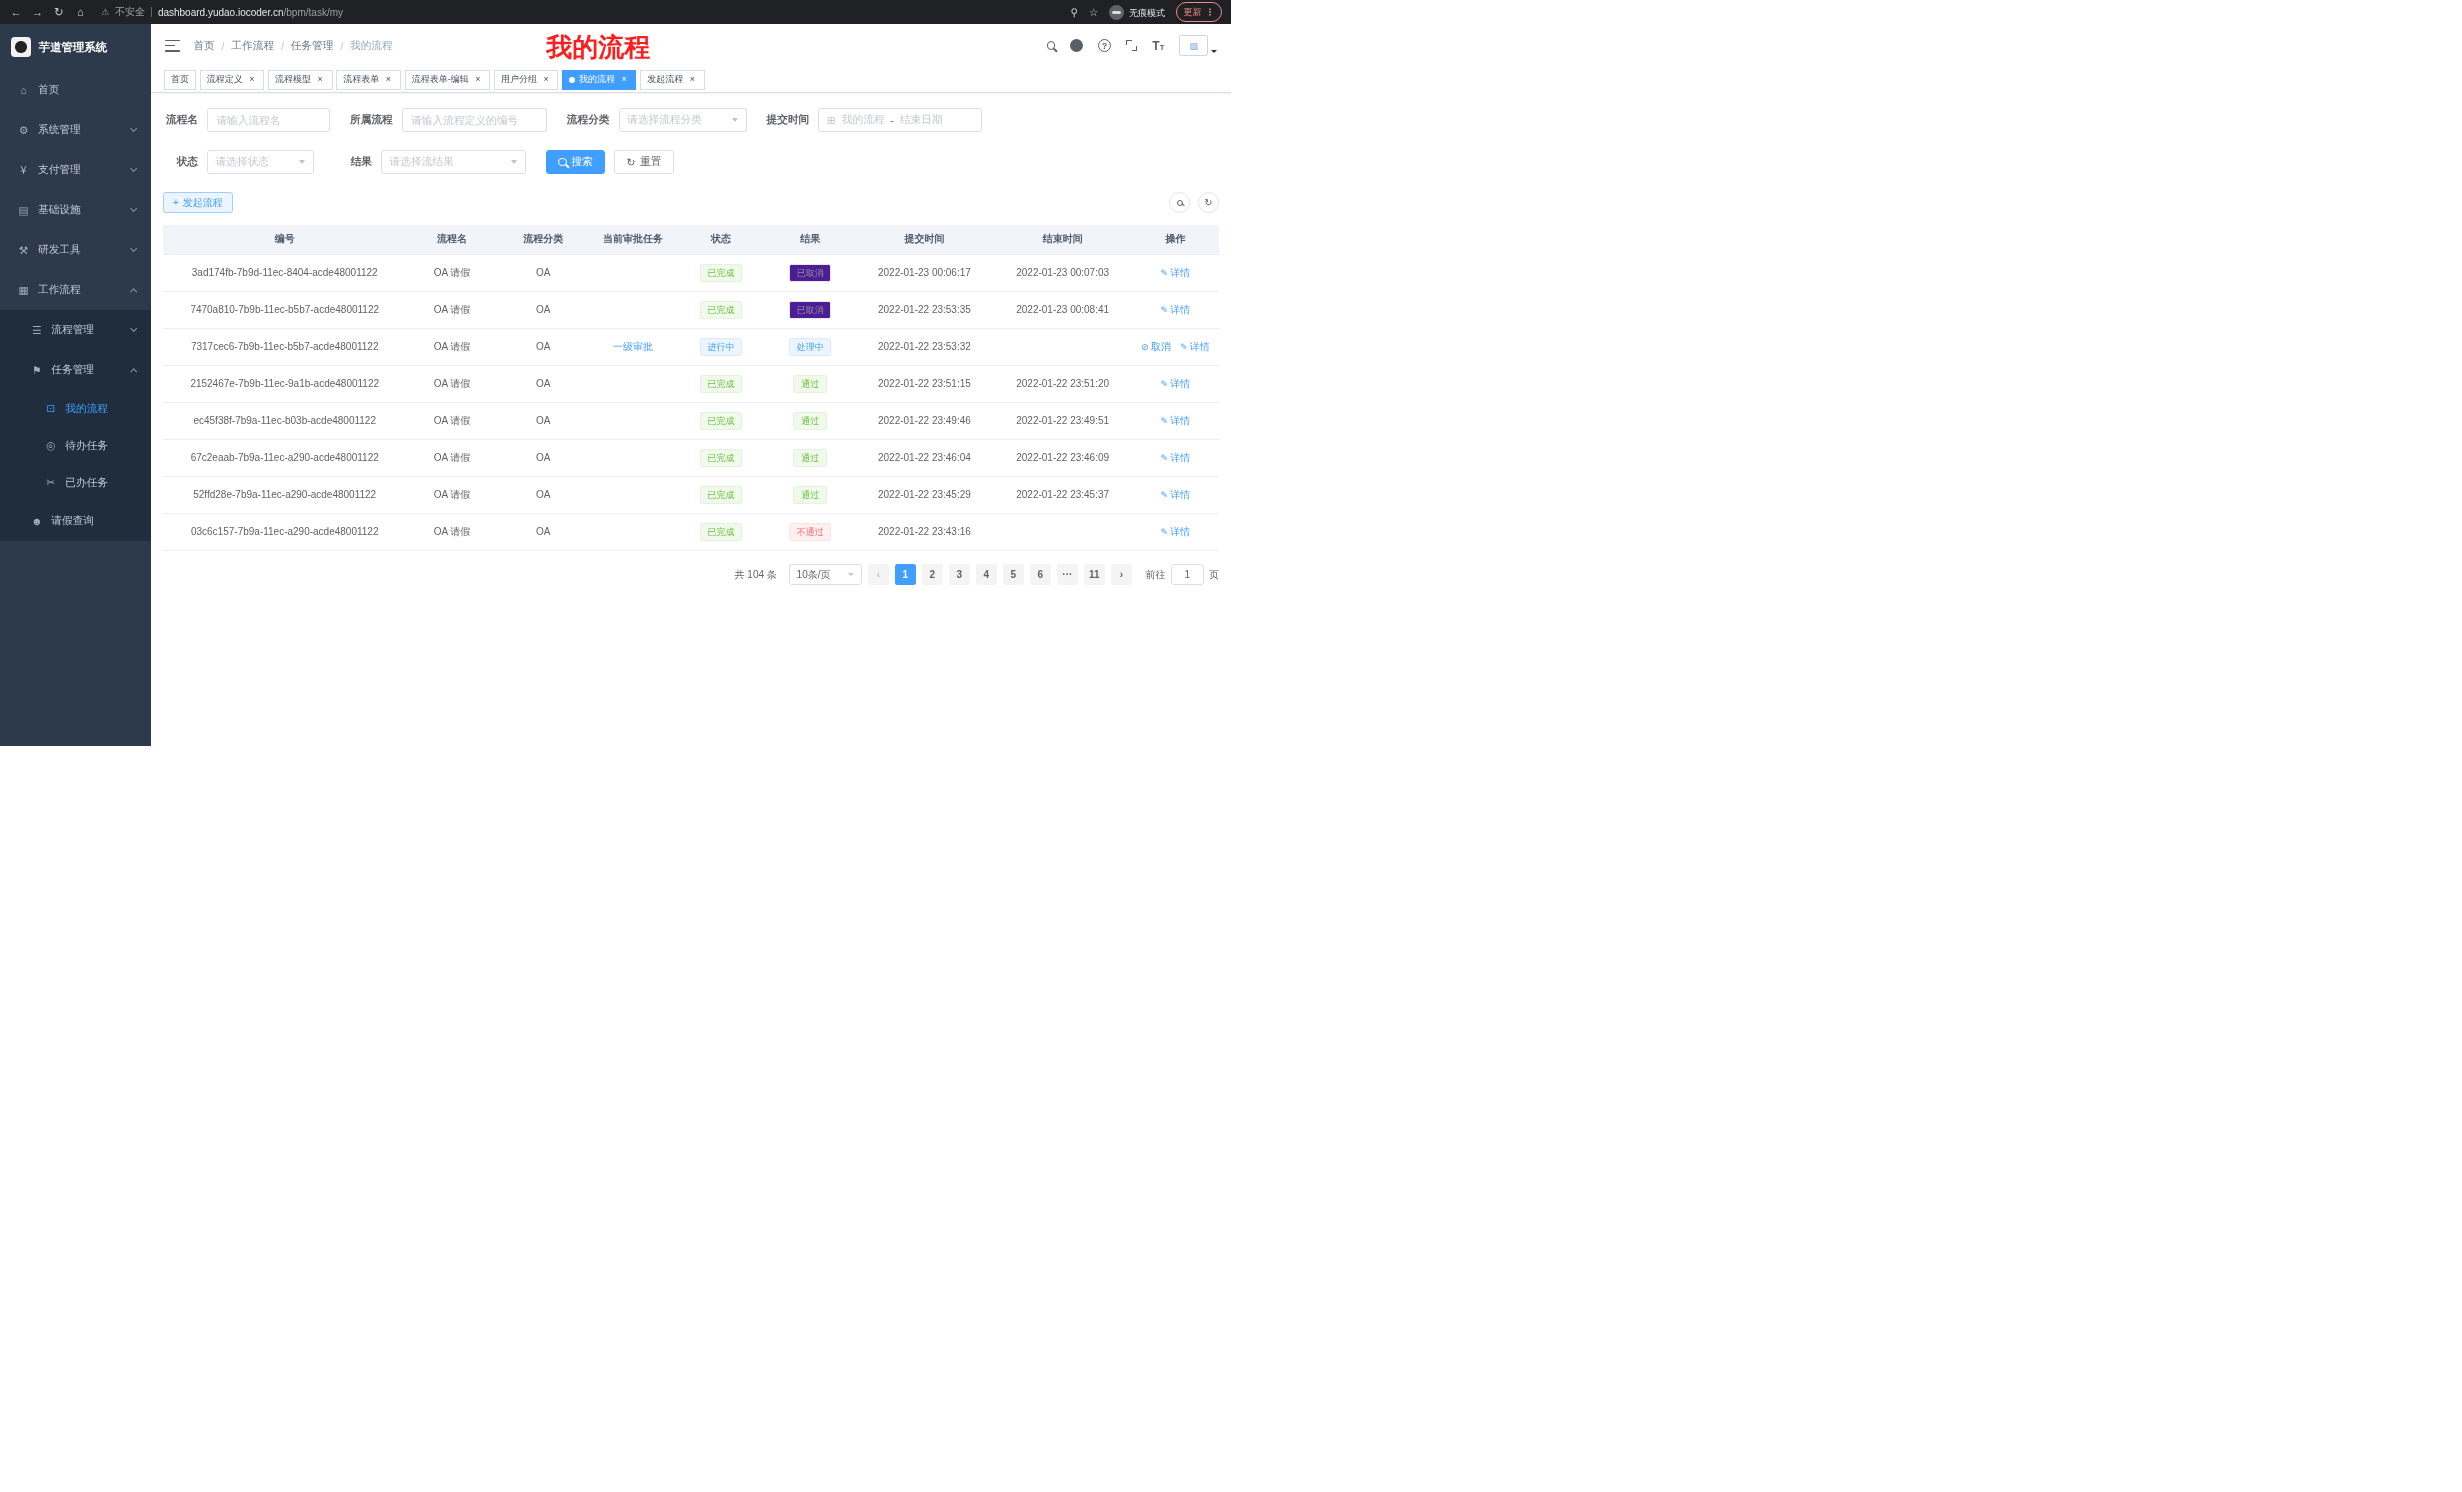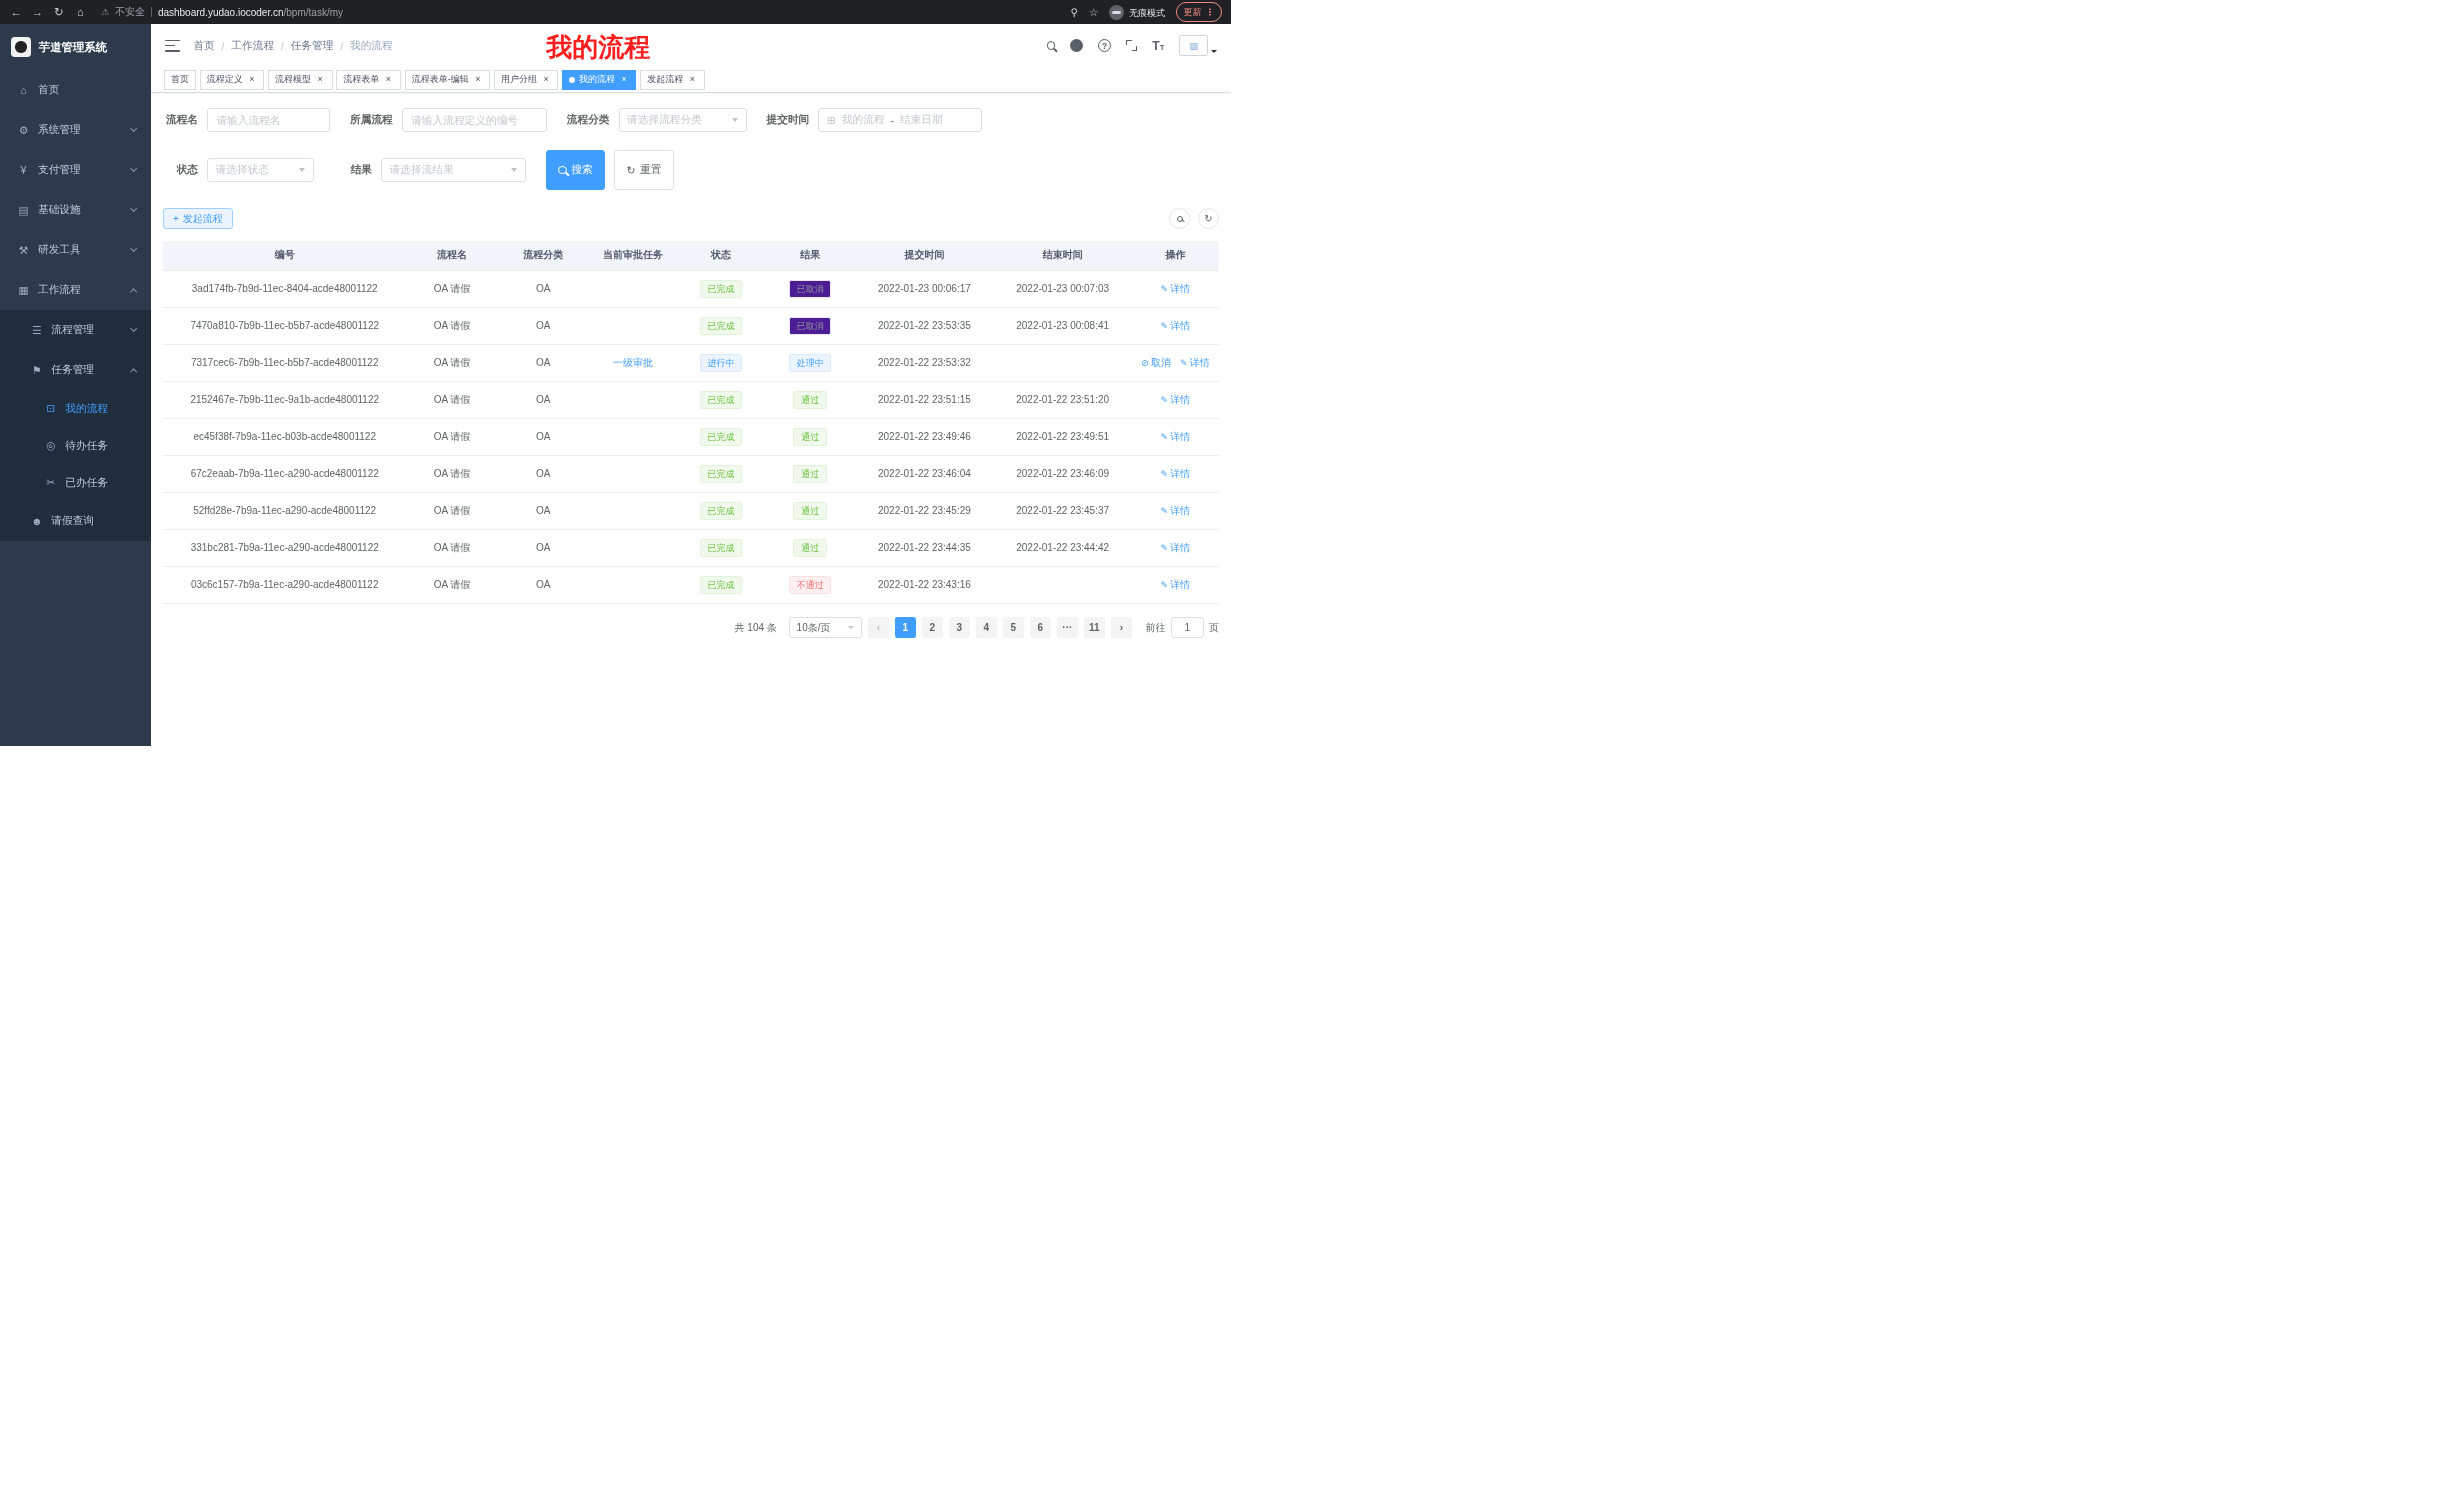--- a/index.html
+++ b/index.html
@@ -85,21 +85,21 @@
   .f-label { font-size:10.7px; font-weight:600; color:#606266; padding-right:9px; text-align:right; white-space:nowrap; }
   .f-input, .f-select, .f-range { height:24px; border:0.8px solid #dcdfe6; border-radius:3px; background:#fff; font-size:10.7px; }
   .f-input { padding:0 8.4px; color:#606266; outline:none; }
   .f-input::placeholder { color:#c3c7cf; }
   .f-select { display:flex; align-items:center; justify-content:space-between; padding:0 7.6px; cursor:pointer; }
   .ph { color:#c3c7cf; font-size:10.7px; }
   .caret { width:0; height:0; border-left:3.8px solid transparent; border-right:3.8px solid transparent; border-top:4.6px solid #c0c4cc; }
   .f-range { display:flex; align-items:center; gap:6px; padding:0 7.6px; cursor:pointer; }
   .cal { color:#c0c4cc; font-size:10.7px; }
   .range-sep { color:#606266; font-size:10px; }
-  .btn { height:40px; border-radius:3px; font-size:10.7px; padding:0 11.4px; display:inline-flex; align-items:center; gap:4.6px; cursor:pointer; }
+  .btn { height:24px; border-radius:3px; font-size:10.7px; padding:0 11.4px; display:inline-flex; align-items:center; gap:4.6px; cursor:pointer; }
   .btn-primary { background:#409eff; border:0.8px solid #409eff; color:#fff; }
   .btn-primary .mag { border-color:#fff; }
   .btn-primary .mag::after { background:#fff; }
   .btn-plain { background:#fff; border:0.8px solid #dcdfe6; color:#606266; margin-left:9px; }
 
   .create-row { display:flex; align-items:center; margin-bottom:12px; }
   .btn-create { height:21px; background:#ecf5ff; border:0.8px solid #a0cfff; color:#409eff; font-size:10px; border-radius:3px; padding:0 9px; display:inline-flex; align-items:center; gap:3.8px; cursor:pointer; }
   .tool-circles { margin-left:auto; display:flex; gap:7.6px; }
   .circle-btn { width:21px; height:21px; border-radius:50%; border:0.8px solid #e0e3e9; background:#fff; display:flex; align-items:center; justify-content:center; color:#606266; cursor:pointer; font-size:10px; }
   .circle-btn .mag { width:6px; height:6px; border-width:1.1px; }
@@ -479,34 +479,20 @@
               <td><span class="tag success">已完成</span></td>
               <td><span class="tag success">通过</span></td>
               <td>2022-01-22 23:45:29</td>
               <td>2022-01-22 23:45:37</td>
               <td><a class="link op-link">
                   <span class="op-ic">✎</span>
                   <span>详情</span>
                 </a></td>
             </tr>
             <tr>
-              <td>331bc281-7b9a-11ec-a290-acde48001122</td>
-              <td>OA 请假</td>
-              <td>OA</td>
-              <td></td>
-              <td><span class="tag success">已完成</span></td>
-              <td><span class="tag success">通过</span></td>
-              <td>2022-01-22 23:44:35</td>
-              <td>2022-01-22 23:44:42</td>
-              <td><a class="link op-link">
-                  <span class="op-ic">✎</span>
-                  <span>详情</span>
-                </a></td>
-            </tr>
-            <tr>
               <td>03c6c157-7b9a-11ec-a290-acde48001122</td>
               <td>OA 请假</td>
               <td>OA</td>
               <td></td>
               <td><span class="tag success">已完成</span></td>
               <td><span class="tag danger">不通过</span></td>
               <td>2022-01-22 23:43:16</td>
               <td></td>
               <td><a class="link op-link">
                   <span class="op-ic">✎</span>

